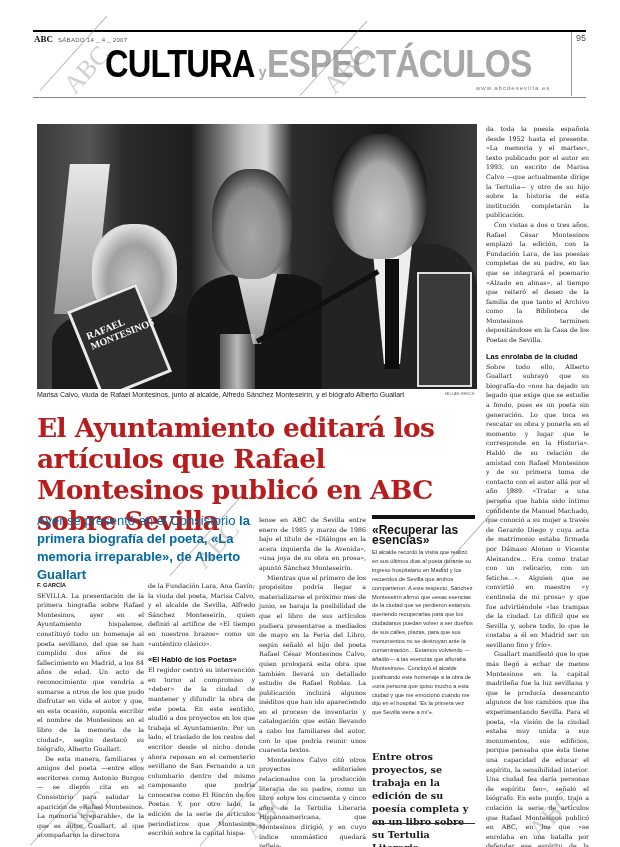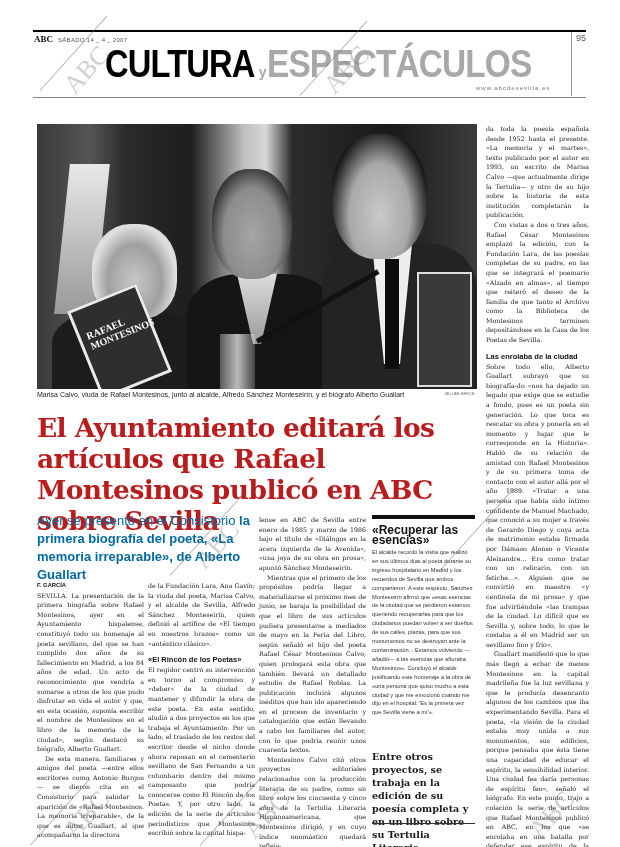--- a/index.html
+++ b/index.html
@@ -109,21 +109,21 @@
 </div>
 
 <div class="col" style="left:37px; top:581px;">
   <div class="byline">F. GARCÍA</div>
   <p class="noindent">SEVILLA. La presentación de la primera biografía sobre Rafael Montesinos, ayer en el Ayuntamiento hispalense, constituyó todo un homenaje al poeta sevillano, del que se han cumplido dos años de su fallecimiento en Madrid, a los 84 años de edad. Un acto de reconocimiento que vendría a sumarse a otros de los que pudo disfrutar en vida el autor y que, en esta ocasión, suponía escribir el nombre de Montesinos en el libro de la memoria de la ciudad», según destacó su biógrafo, Alberto Guallart.</p>
   <p>De esta manera, familiares y amigos del poeta —entre ellos escritores como Antonio Burgos— se dieron cita en el Consistorio para saludar la aparición de «Rafael Montesinos. La memoria irreparable», de la que es autor Guallart, al que acompañaron la directora</p>
 </div>
 
 <div class="col" style="left:148px; top:581px;">
   <p class="noindent">de la Fundación Lara, Ana Gavín; la viuda del poeta, Marisa Calvo, y el alcalde de Sevilla, Alfredo Sánchez Monteseirín, quien definió al artífice de «El tiempo en nuestros brazos» como un «auténtico clásico».</p>
-  <div class="kicker">«El Rincón de los Poetas»</div>
+  <div class="kicker">«El Habló de los Poetas»</div>
   <p class="noindent">El regidor centró su intervención en torno al compromiso y «deber» de la ciudad de mantener y difundir la obra de este poeta. En este sentido, aludió a dos proyectos en los que trabaja el Ayuntamiento. Por un lado, el traslado de los restos del escritor desde el nicho donde ahora reposan en el cementerio sevillano de San Fernando a un columbario dentro del mismo camposanto que podría conocerse como El Rincón de los Poetas. Y, por otro lado, la edición de la serie de artículos periodísticos que Montesinos escribió sobre la capital hispa-</p>
 </div>
 
 <div class="col" style="left:259px; top:515px;">
   <p class="noindent">lense en ABC de Sevilla entre enero de 1985 y marzo de 1986 bajo el título de «Diálogos en la acera izquierda de la Avenida», «una joya de su obra en prosa», apuntó Sánchez Monteseirín.</p>
   <p>Mientras que el primero de los propósitos podría llegar a materializarse el próximo mes de junio, se baraja la posibilidad de que el libro de sus artículos pudiera presentarse a mediados de mayo en la Feria del Libro, según señaló el hijo del poeta Rafael César Montesinos Calvo, quien prologará esta obra que también llevará un detallado estudio de Rafael Roblas. La publicación incluirá algunos inéditos que han ido apareciendo en el proceso de inventario y catalogación que están llevando a cabo los familiares del autor, con lo que podría reunir unos cuarenta textos.</p>
   <p>Montesinos Calvo citó otros proyectos editoriales relacionados con la producción literaria de su padre, como un libro sobre los cincuenta y cinco años de la Tertulia Literaria Hispanoamericana, que Montesinos dirigió, y en cuyo índice onomástico quedará refleja-</p>
 </div>
 
 <div class="sidebar">

